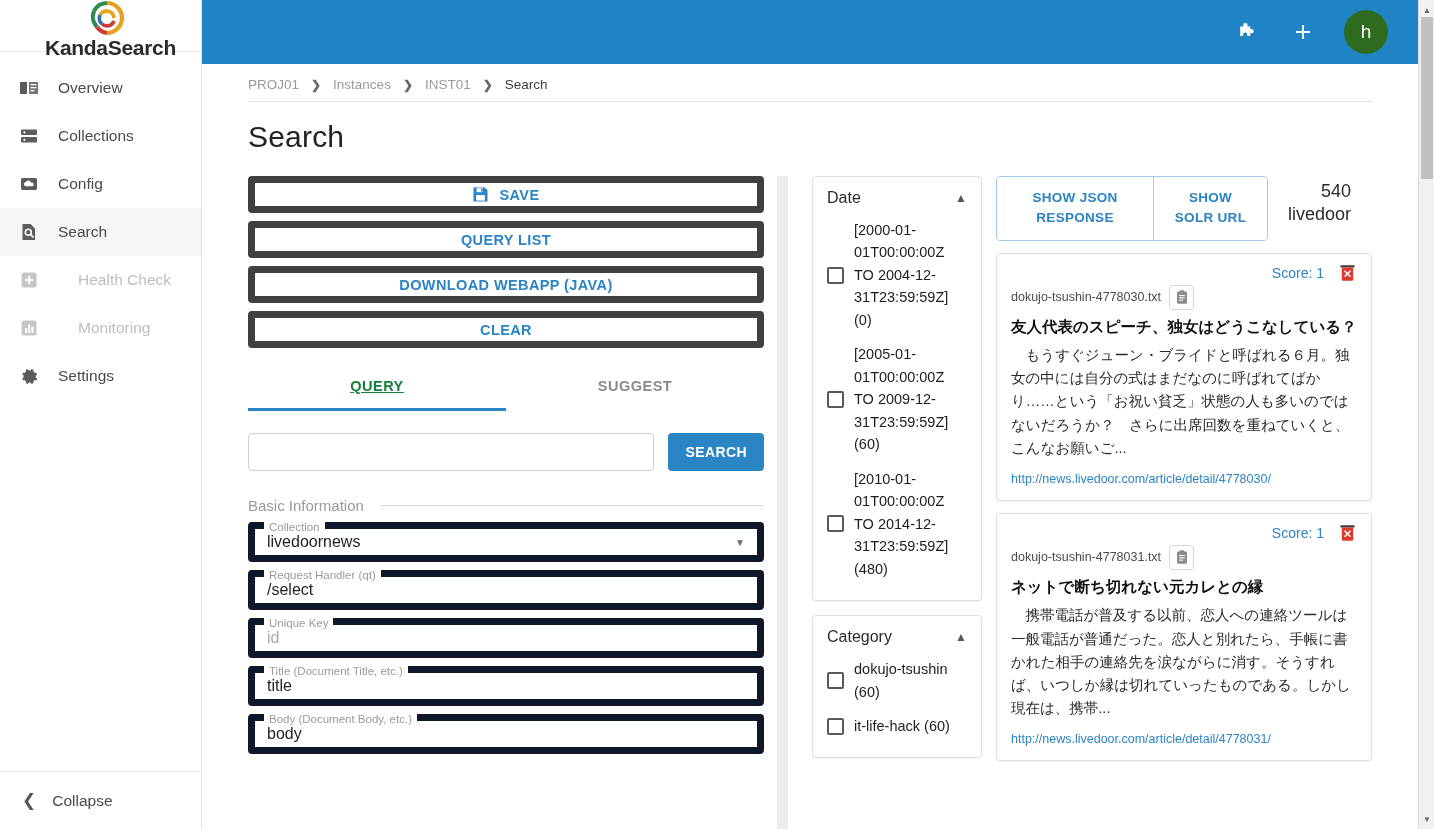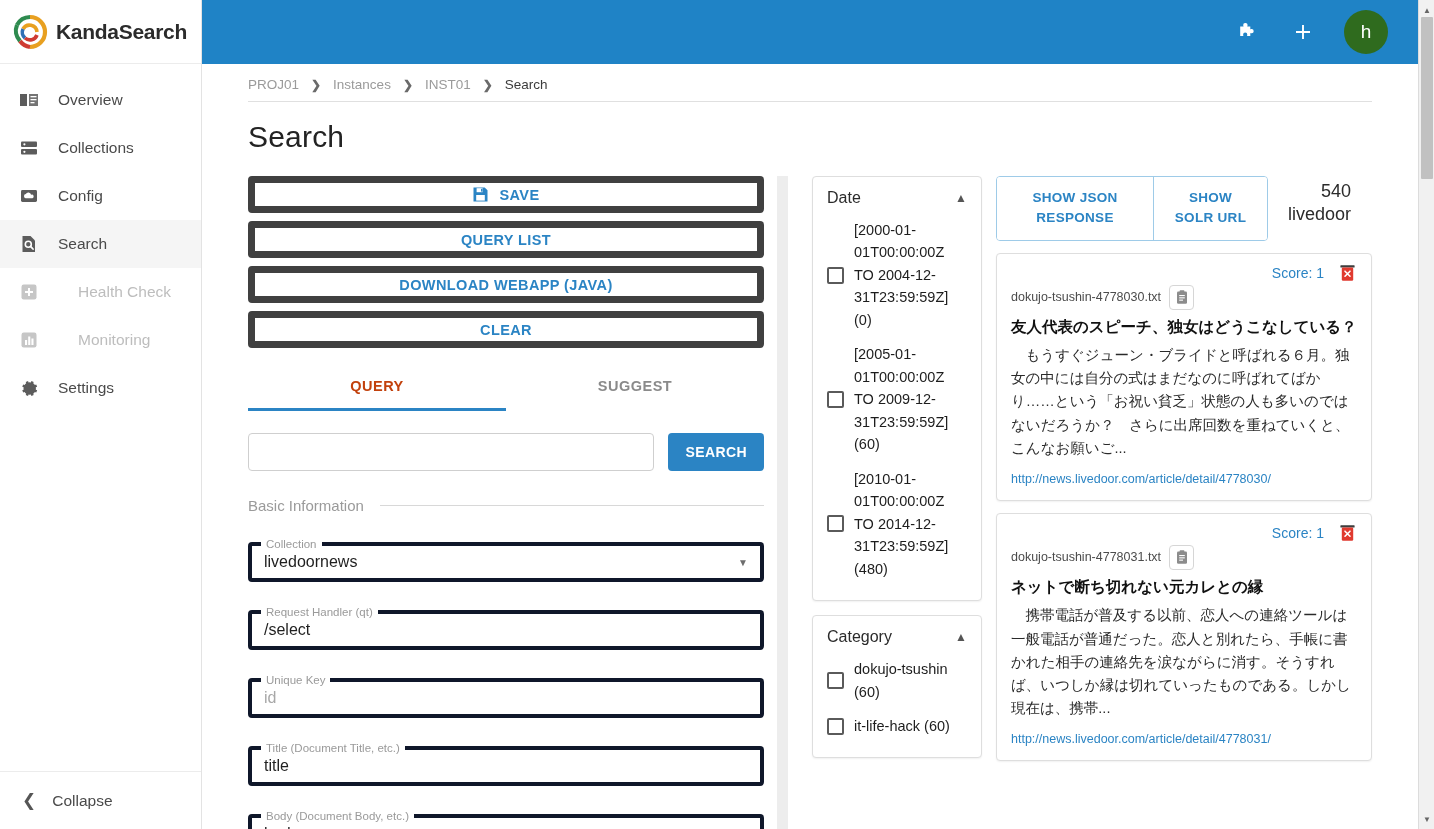--- a/index.html
+++ b/index.html
@@ -14,22 +14,22 @@
 
   
   .sidebar {
     position: absolute; left: 0; top: 0;
     width: 202px; height: 829px;
     background: #ffffff;
     border-right: 1px solid #e3e3e3;
     display: flex; flex-direction: column;
   }
   .brand {
-    height: 64px; display: flex; align-items: center;
-    padding-left: 12px; border-bottom: 1px solid #ececec;
+    height: 52px; display: flex; align-items: center;
+    padding-left: 12px; border-bottom: 1px solid #ececec; flex-direction: column;
   }
   .logo-mark { width: 36px; height: 36px; flex: 0 0 36px; position: relative; }
   .brand-text {
     font-size: 21px; font-weight: bold; color: #2b2b2b;
     letter-spacing: -0.3px; margin-left: 8px;
   }
   .nav { flex: 1 1 auto; padding-top: 12px; }
   .nav-item {
     display: flex; align-items: center;
     height: 48px; padding-left: 18px; cursor: pointer;
@@ -105,21 +105,21 @@
     font-size: 14.5px; font-weight: bold; letter-spacing: 0.4px;
     cursor: pointer; font-family: "Liberation Sans", sans-serif;
   }
   .obtn .ico { margin-right: 10px; display: flex; align-items: center; }
   .tabs { display: flex; margin-top: 18px; }
   .tab {
     flex: 1 1 50%; text-align: center; padding: 12px 0 14px 0;
     font-size: 14.5px; font-weight: bold; letter-spacing: 0.5px;
     color: #8a8a8a; cursor: pointer; border-bottom: 2px solid transparent;
   }
-  .tab.active { color: #c2410c; border-bottom: 3px solid #2b84c4; }
+  .tab.active { color: #15803d; border-bottom: 3px solid #2b84c4; text-decoration: underline; }
 
   .searchrow { display: flex; align-items: center; margin-top: 22px; }
   .searchbox {
     flex: 1 1 auto; height: 38px; border: 1px solid #cfcfcf;
     border-radius: 4px; padding: 0 10px; font-size: 14px;
     font-family: "Liberation Sans", sans-serif; outline: none; color: #333;
   }
   .searchbtn {
     margin-left: 14px; height: 38px; padding: 0 17px;
     background: #2b84c4; color: #fff; border: none; border-radius: 4px;
@@ -129,22 +129,22 @@
 
   .section-head {
     display: flex; align-items: center; margin-top: 26px;
     color: #9a9a9a; font-size: 15px;
   }
   .section-head .line {
     flex: 1 1 auto; height: 1px; background: #d8d8d8; margin-left: 16px;
   }
 
   .field {
-    position: relative; margin-top: 28px;
-    border: 4px solid #0f172a; border-radius: 4px; height: 40px;
+    position: relative; margin-top: 8px;
+    border: 7px solid #0f172a; border-radius: 4px; height: 40px;
     display: flex; align-items: center; padding: 0 12px;
   }
   .field-legend {
     position: absolute; top: -8px; left: 9px; background: #ffffff;
     padding: 0 5px; font-size: 11.5px; color: #9a9a9a;
   }
   .field-value { font-size: 16px; color: #1f1f1f; }
   .field-value.placeholder { color: #a8a8a8; }
   .field-caret {
     position: absolute; right: 12px; top: 50%; transform: translateY(-50%);

